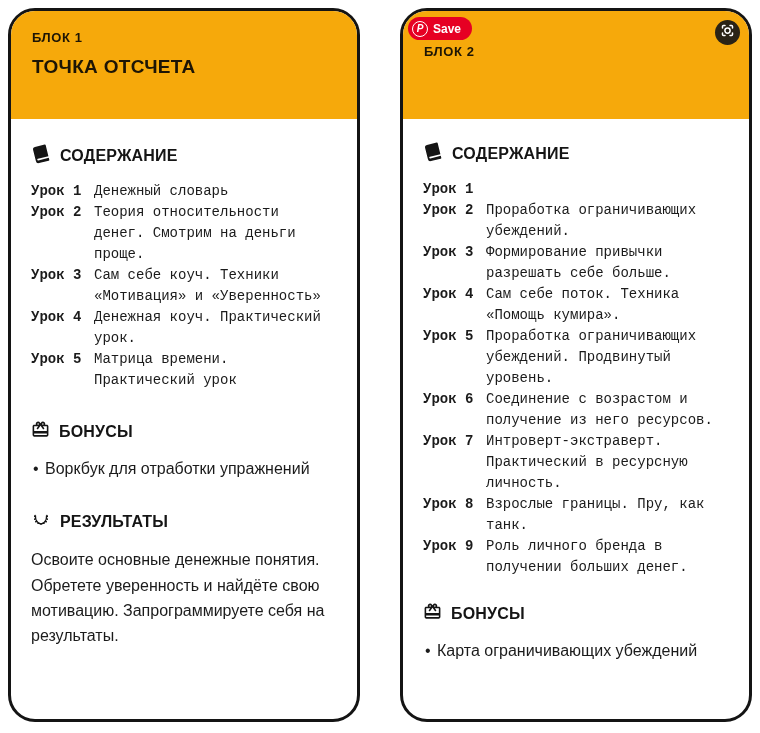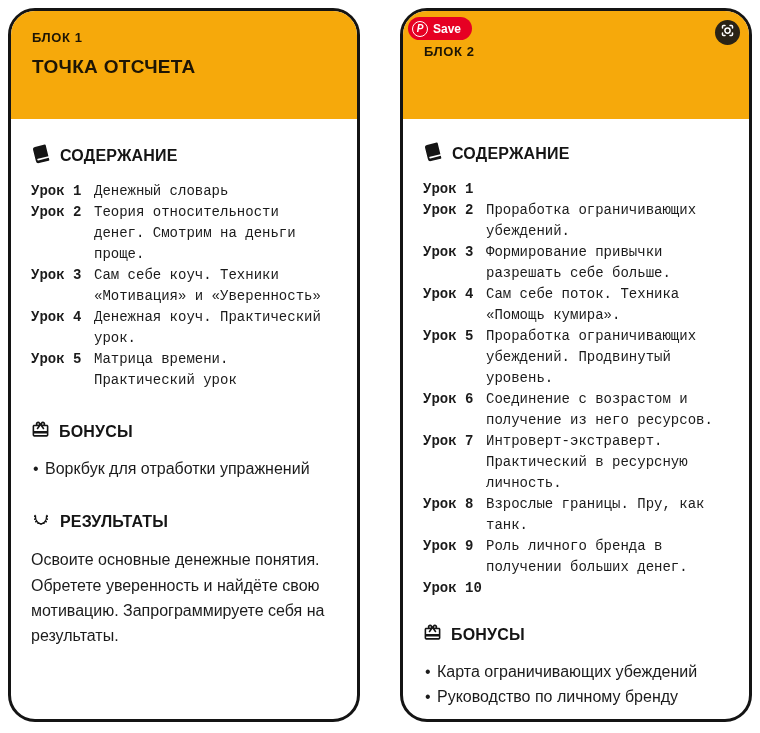--- a/index.html
+++ b/index.html
@@ -219,31 +219,29 @@
       </div>
       <div class="lesson-row">
         <span class="lesson-label">Урок 8</span>
         <span class="lesson-text">Взрослые границы. Пру, как танк.</span>
       </div>
       <div class="lesson-row">
         <span class="lesson-label">Урок 9</span>
         <span class="lesson-text">Роль личного бренда в получении больших денег.</span>
       </div>
       <div class="lesson-row">
-        <span class="lesson-label">Урок 10</span>
       </div>
     </div>
 
     <div class="section" style="margin-top:24px">
       <div class="section-heading">
         <span>
           <svg width="19" height="19" viewBox="0 0 24 24" fill="#151515">
               <path d="M20 6h-2.18c.11-.31.18-.65.18-1 0-1.66-1.34-3-3-3-1.05 0-1.96.54-2.5 1.35L12 4.02l-.5-.67C10.96 2.54 10.05 2 9 2 7.34 2 6 3.34 6 5c0 .35.07.69.18 1H4c-1.11 0-1.99.89-1.99 2L2 19c0 1.11.89 2 2 2h16c1.11 0 2-.89 2-2V8c0-1.11-.89-2-2-2zm-5-2c.55 0 1 .45 1 1s-.45 1-1 1-1-.45-1-1 .45-1 1-1zM9 4c.55 0 1 .45 1 1s-.45 1-1 1-1-.45-1-1 .45-1 1-1zm11 15H4v-2h16v2zm0-5H4V8h5.08L7 10.83 8.62 12 12 7.4 15.38 12 17 10.83 14.92 8H20v6z"></path>
             </svg>
         </span>
         <span>БОНУСЫ</span>
       </div>
       <div class="bullet-item">Карта ограничивающих убеждений</div>
-      <div class="bullet-item">Руководство по личному бренду</div>
     </div>
 
   </div>
 </div>
 
 </body></html>

